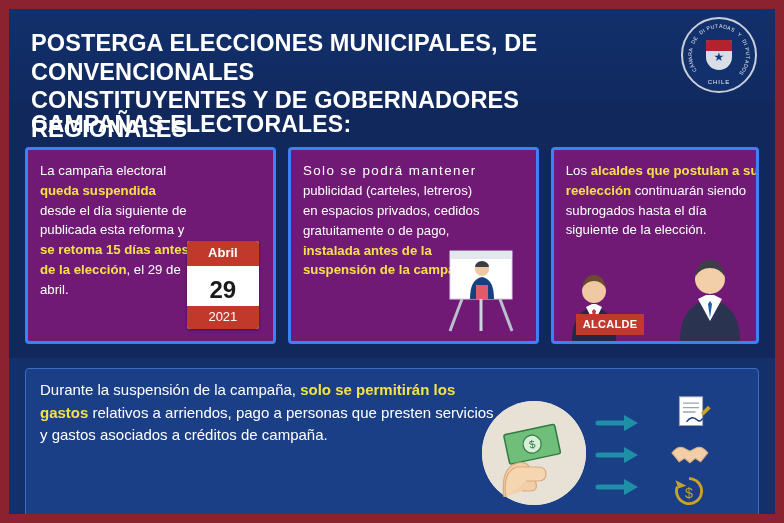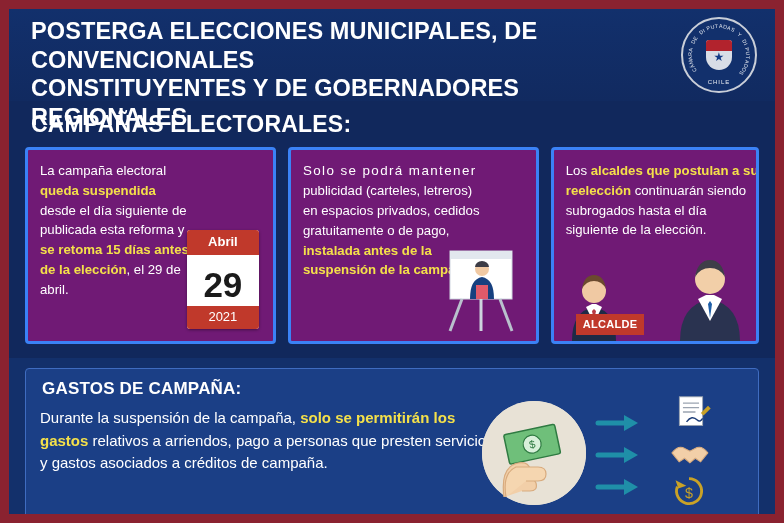--- a/index.html
+++ b/index.html
@@ -20,21 +20,21 @@
     background: #13306b;
     box-sizing: border-box;
     border: 9px solid #8a2230;
     overflow: hidden;
   }
   
   .header {
     position: relative;
     height: 92px;
     background: linear-gradient(180deg,#12306c 0%, #112a60 100%);
-    padding: 8px 110px 0 22px;
+    padding: 20px 110px 0 22px;
     box-sizing: border-box;
   }
   .header-title {
     color: #ffffff;
     font-size: 23.5px;
     font-weight: bold;
     line-height: 1.22;
     letter-spacing: 0.1px;
     text-transform: uppercase;
     font-family: "Liberation Sans", sans-serif;
@@ -155,21 +155,21 @@
   }
   .calendar .cal-top {
     background: #c0392b;
     color: #ffffff;
     font-size: 13px;
     font-weight: bold;
     padding: 2px 17px 3px;
   }
   .calendar .cal-day {
     color: #1b1b1b;
-    font-size: 35px;
+    font-size: 24px;
     font-weight: bold;
     line-height: 1;
     padding: 12px 0 4px;
   }
   .calendar .cal-year {
     background: #c0392b;
     color: #ffffff;
     font-size: 13px;
     font-weight: normal;
     padding: 1px 0 3px;
@@ -358,21 +358,20 @@
               <path d="M141 28 q3 -17 15 -17 q12 0 15 17 q-5 -9 -15 -9 q-10 0 -15 9z" fill="#3e3e48"></path>
             </g>
           </svg>
           <div class="tag tag-alcalde">ALCALDE</div>
         </div>
       </div>
     </div>
   </div>
 
   <div class="section-gastos">
-    <div class="gastos-heading">GASTOS DE CAMPAÑA:</div>
     <div class="gastos-text" id="gastos-text"><span>Durante la suspensión de la campaña, </span><span class="hl">solo se permitirán los gastos</span><span> relativos a arriendos, pago a personas que presten servicios y gastos asociados a créditos de campaña.</span></div>
 
     <div class="money-circle">
       <svg width="104" height="104" viewBox="0 0 104 104">
         <circle cx="52" cy="52" r="52" fill="#e8e2d6"></circle>
         <g transform="rotate(-12 52 52)">
           <rect x="26" y="28" width="52" height="30" rx="2" fill="#6fbf7a" stroke="#2f7a42" stroke-width="1.5"></rect>
           <circle cx="52" cy="43" r="9" fill="#d8f0da" stroke="#2f7a42" stroke-width="1.2"></circle>
           <text x="52" y="47" font-size="11" text-anchor="middle" fill="#2f7a42" font-family="Liberation Sans, sans-serif">$</text>
         </g>

